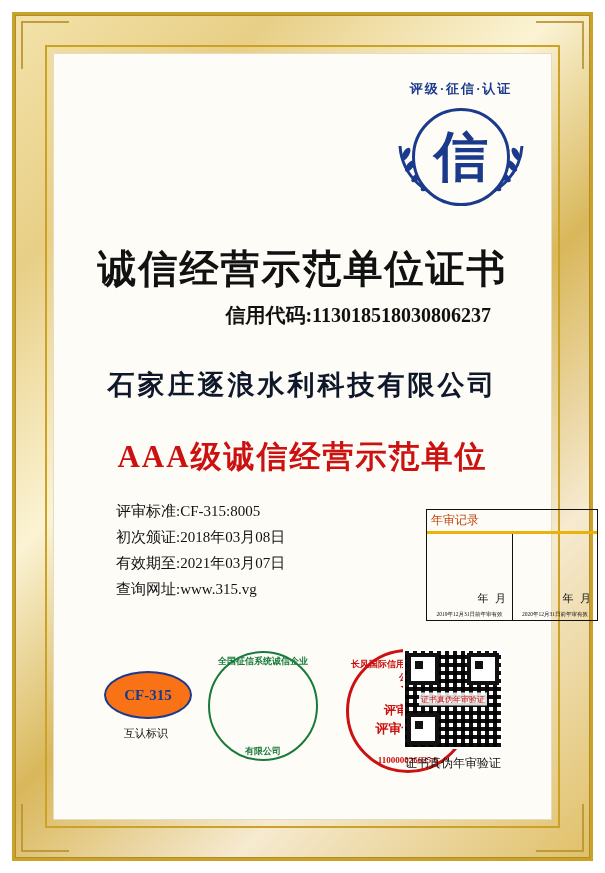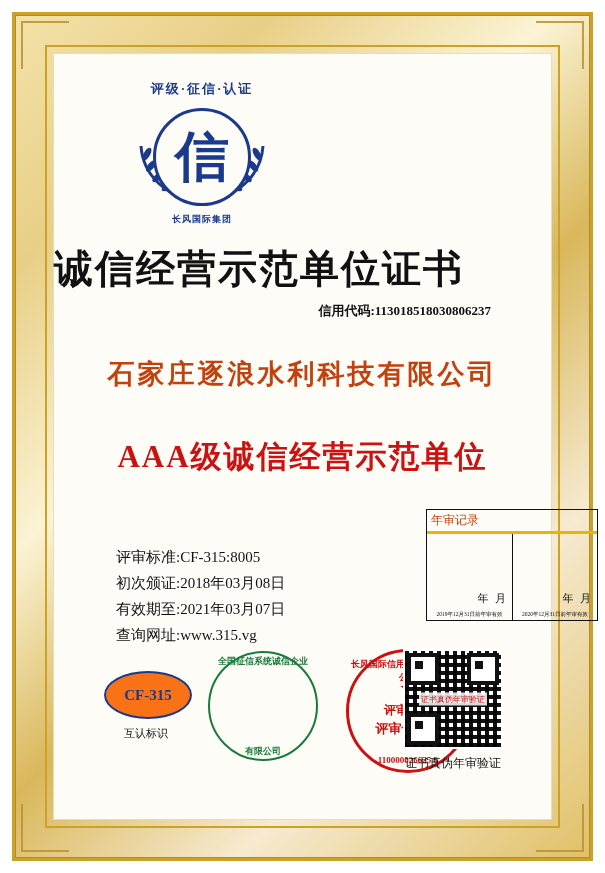--- a/index.html
+++ b/index.html
@@ -66,25 +66,25 @@
     opacity: .85;
   }
   .corner.tl { left: 6px;  top: 6px;     border-right: none; border-bottom: none; }
   .corner.tr { right: 6px; top: 6px;     border-left: none;  border-bottom: none; }
   .corner.bl { left: 6px;  bottom: 6px;  border-right: none; border-top: none; }
   .corner.br { right: 6px; bottom: 6px;  border-left: none;  border-top: none; }
 
   
   .emblem-wrap {
     position: absolute;
-    left: 16px; right: 0;
+    left: 4px; right: 0;
     top: 26px;
     display: flex;
     flex-direction: column;
-    align-items: flex-start;
+    align-items: flex-end;
     padding-left: 42px;
   }
   .emblem {
     position: relative;
     width: 180px;
     height: 150px;
   }
   .emblem-arc-text {
     position: absolute;
     left: 0; right: 0;
@@ -136,66 +136,67 @@
     color: #1b3a8c;
     font-weight: bold;
     letter-spacing: 1px;
   }
 
   
   .main-title {
     position: absolute;
     left: 0; right: 0;
     top: 188px;
+    text-align: center;
     font-family: "Liberation Serif", serif;
     font-size: 39px;
     font-weight: bold;
     color: #111111;
     letter-spacing: 2px;
   }
 
   .credit-code {
     position: absolute;
     right: 60px;
     top: 248px;
-    font-size: 13px;
+    font-size: 20px;
     font-weight: bold;
     color: #111111;
     font-family: "Liberation Serif", serif;
   }
 
   .company-name {
     position: absolute;
     left: 0; right: 0;
-    top: 302px;
+    top: 313px;
     text-align: center;
     font-family: "Liberation Serif", serif;
     font-size: 27px;
     font-weight: bold;
-    color: #c2410c;
+    color: #0f172a;
     letter-spacing: 3px;
   }
 
   .award-line {
     position: absolute;
     left: 0; right: 0;
     top: 382px;
     text-align: center;
     font-family: "Liberation Serif", serif;
     font-size: 31px;
     font-weight: bold;
     color: #cc1111;
     letter-spacing: 2px;
   }
 
   
   .details {
     position: absolute;
     left: 62px;
-    top: 490px;
+    top: 444px;
     font-family: "Liberation Serif", serif;
     font-size: 15px;
     color: #111111;
     line-height: 26px;
   }
   .details div { white-space: nowrap; }
 
   
   .annual-table {
     position: absolute;
@@ -456,21 +457,20 @@
               <ellipse cx="130" cy="52" rx="7" ry="3.2" transform="rotate(60 130 52)"></ellipse>
               <ellipse cx="126" cy="64" rx="7" ry="3.2" transform="rotate(50 126 64)"></ellipse>
               <ellipse cx="119" cy="75" rx="7" ry="3.2" transform="rotate(40 119 75)"></ellipse>
               <ellipse cx="109" cy="85" rx="7" ry="3.2" transform="rotate(28 109 85)"></ellipse>
               <ellipse cx="96" cy="93" rx="7" ry="3.2" transform="rotate(16 96 93)"></ellipse>
             </g>
           </svg>
           <div class="emblem-circle">
             <span class="emblem-char">信</span>
           </div>
-          <div class="emblem-bottom-text">长风国际集团</div>
         </div>
       </div>
 
       <div class="main-title">诚信经营示范单位证书</div>
       <div class="credit-code">信用代码:113018518030806237</div>
       <div class="company-name">石家庄逐浪水利科技有限公司</div>
       <div class="award-line">AAA级诚信经营示范单位</div>
 
       <div class="details">
         <div>评审标准:CF-315:8005</div>

